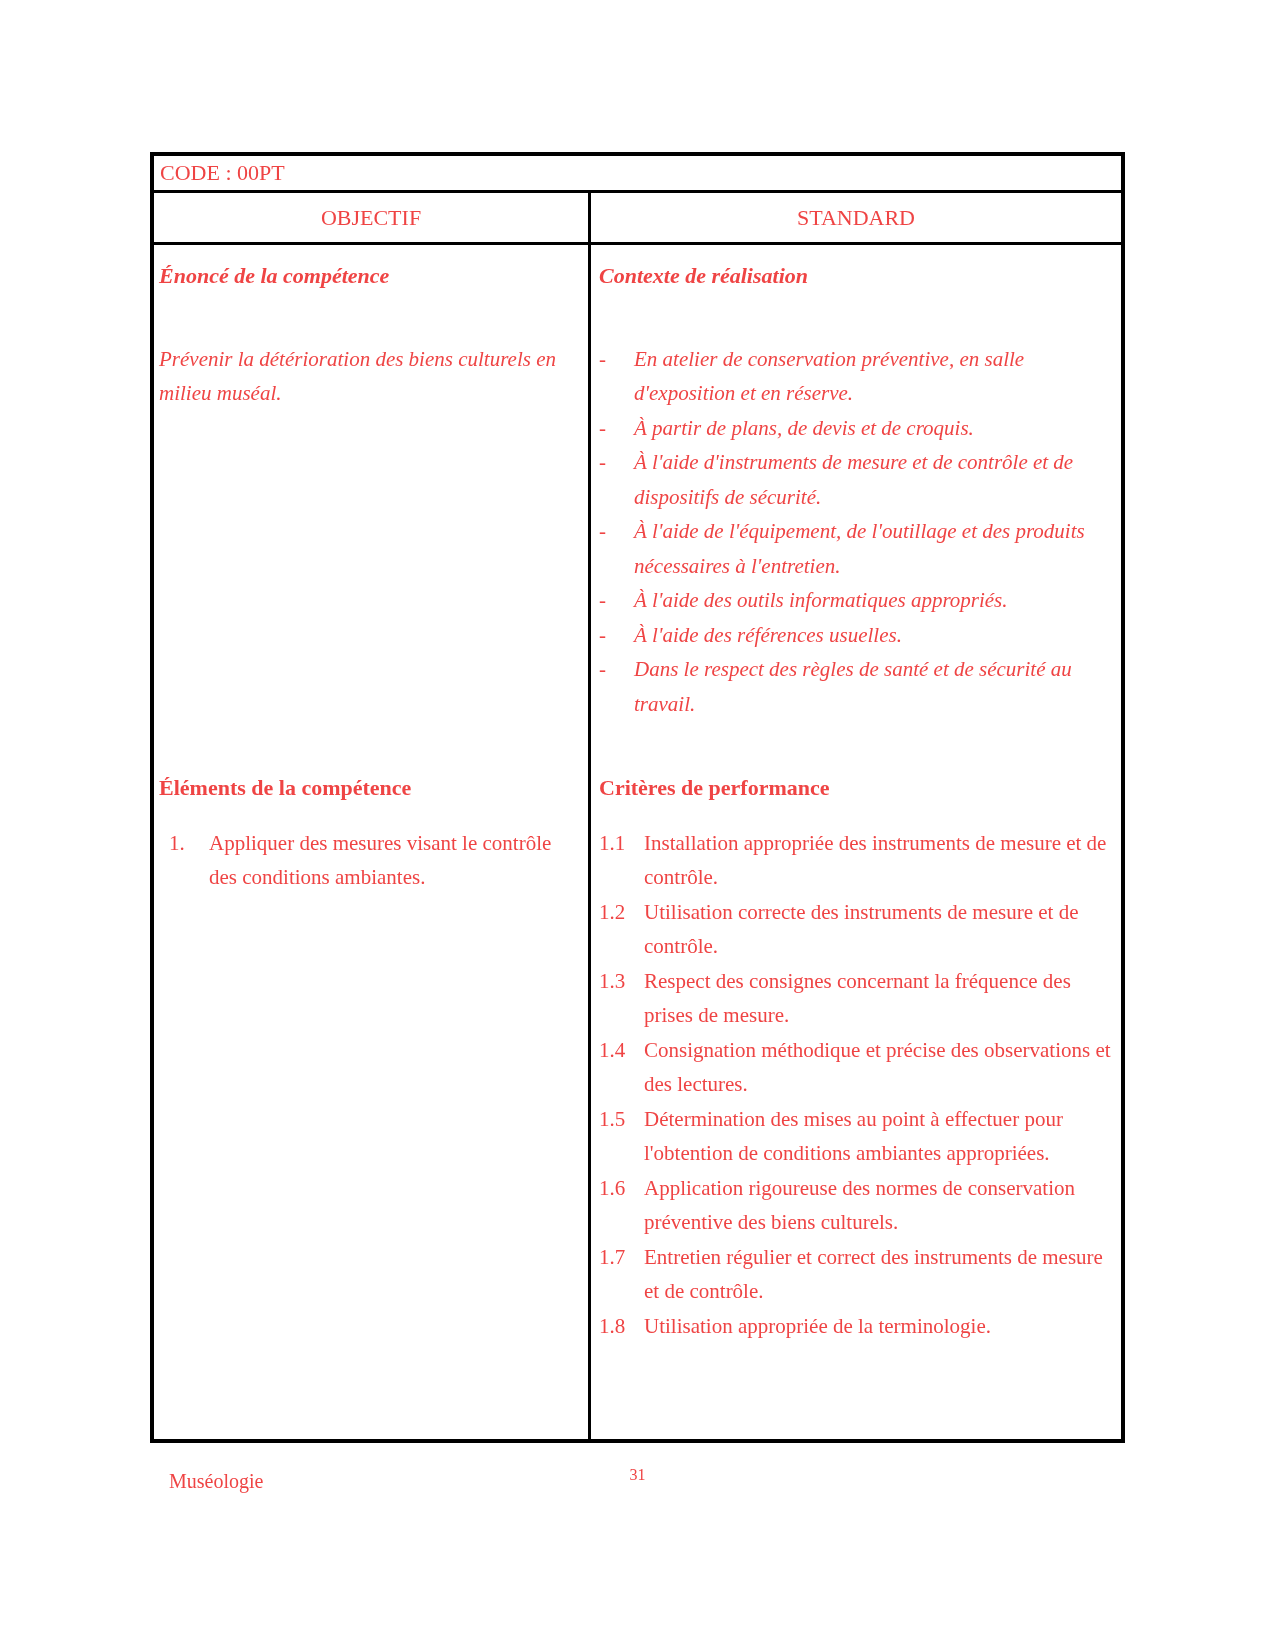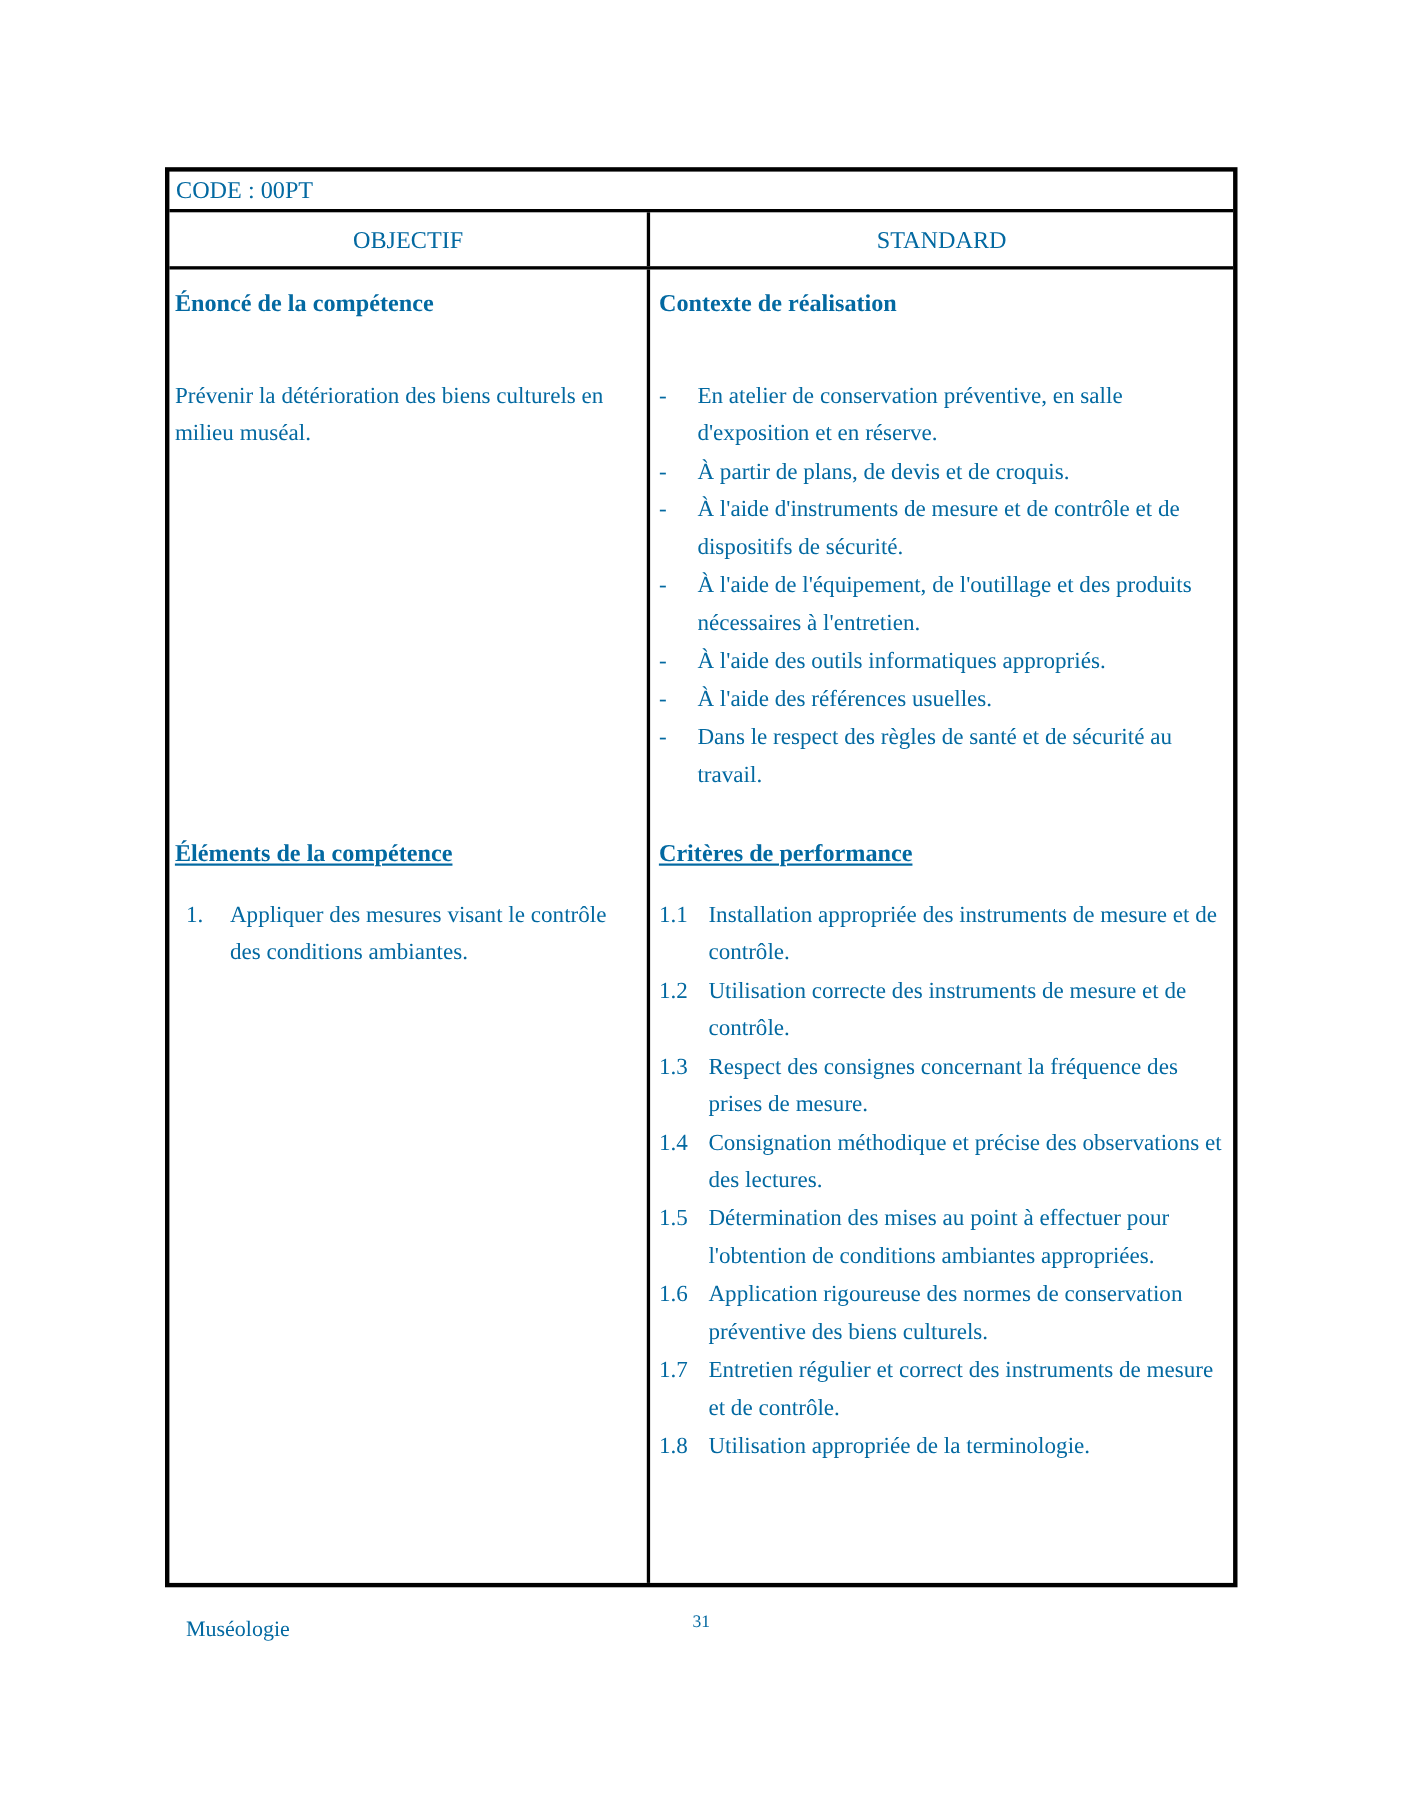--- a/index.html
+++ b/index.html
@@ -7,21 +7,21 @@
     padding: 0;
     background: #e8e8e8;
   }
   .page {
     position: relative;
     width: 1275px;
     height: 1650px;
     margin: 0 auto;
     background: #ffffff;
     font-family: "Liberation Serif", "DejaVu Serif", serif;
-    color: #0369a1;
+    color: #ef4444;
     overflow: hidden;
   }
   .doc-table {
     position: absolute;
     left: 150px;
     top: 152px;
     width: 975px;
     height: 1291px;
     border: 4px solid #000000;
     box-sizing: border-box;
@@ -76,28 +76,29 @@
     padding-right: 6px;
   }
   .col-right {
     flex: 1 1 auto;
     padding-left: 8px;
     padding-right: 6px;
   }
   .sec-top {
     height: 500px;
     box-sizing: border-box;
+    font-style: italic;
   }
   .sec-heading {
     margin: 0;
     font-size: 22px;
     font-weight: 700;
     line-height: 34.5px;
   }
-  .sec-bottom .sec-heading { margin-top: 0; text-decoration: underline; }
+  .sec-bottom .sec-heading { margin-top: 12px; }
   .lead-par {
     margin: 48px 0 0 0;
   }
   .hang-list {
     margin-top: 48px;
   }
   .num-list {
     margin-top: 20px;
   }
   .list-item {

